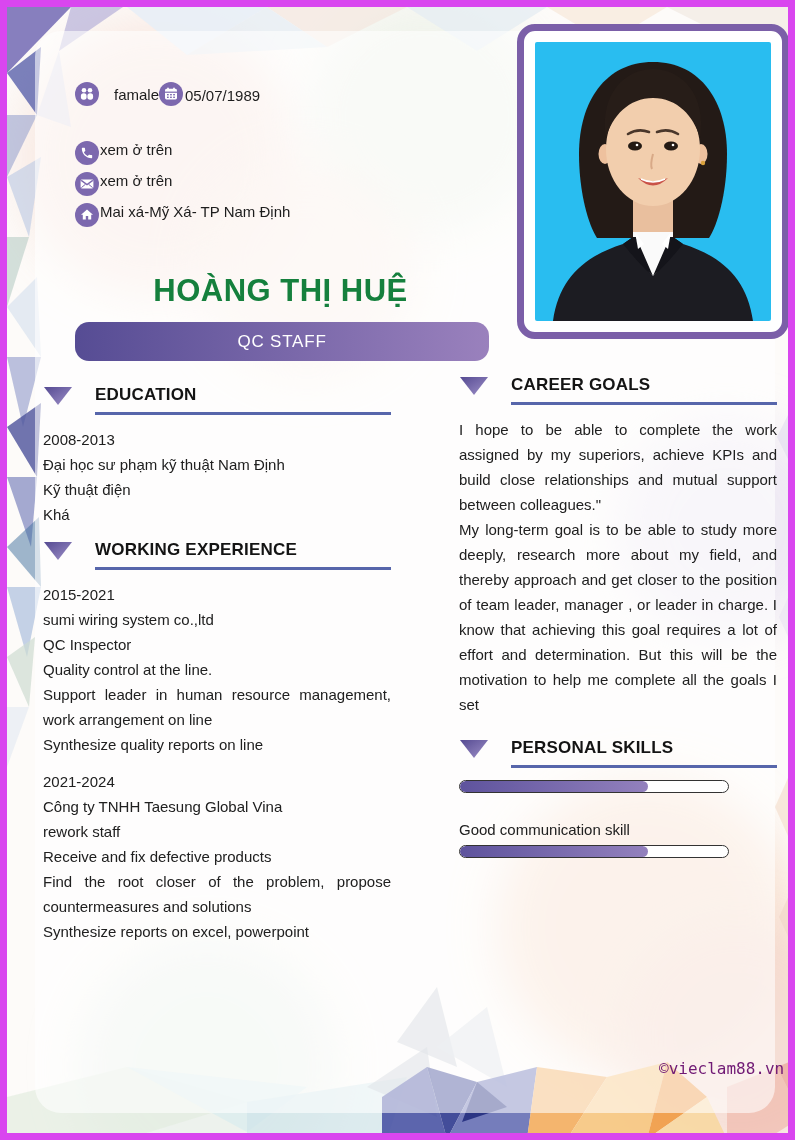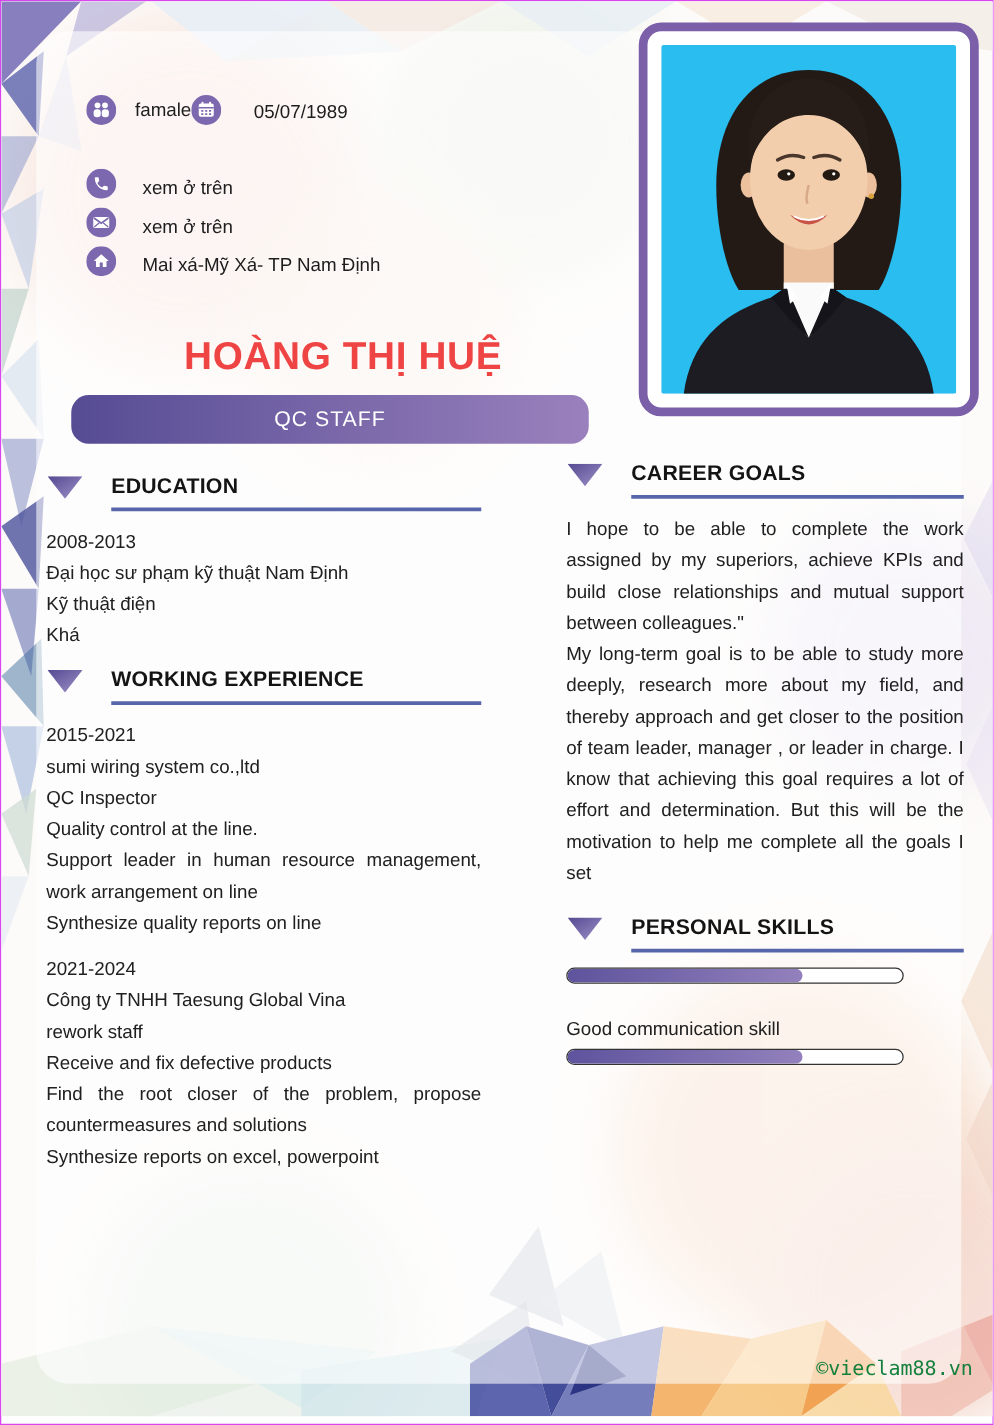--- a/index.html
+++ b/index.html
@@ -1,40 +1,40 @@
 <!DOCTYPE html>
 <html><head>
 <meta charset="utf-8">
 <style>
   * { margin:0; padding:0; box-sizing:border-box; }
   html,body { background:#ffffff; }
   .page {
     position:relative; width:795px; height:1140px; background:#ffffff;
-    border:1px solid #d946ef; overflow:hidden;
+    border:7px solid #d946ef; overflow:hidden;
     font-family:"Liberation Sans","DejaVu Sans",sans-serif; color:#202020;
   }
   .bg-art { position:absolute; left:0; top:0; }
   .inner-card {
     position:absolute; left:28px; top:24px; width:740px; height:1082px;
     background:rgba(255,255,255,0.58); border-radius:26px;
   }
   
-  .contact-row { position:absolute; display:flex; gap:21px; align-items:flex-end; height:24px; }
+  .contact-row { position:absolute; display:flex; gap:1px; align-items:flex-start; height:24px; }
   .contact-row1 { position:absolute; left:68px; top:75px; width:420px; height:58px; }
   .ci { width:24px; height:24px; flex:0 0 24px; display:block; }
   .abs { position:absolute; }
   .c-text { font-size:15px; color:#1d1d1d; white-space:nowrap; }
   .gender-text { width:50px; line-height:29px; white-space:normal; word-break:break-all; }
   
   .name {
     position:absolute; left:65px; top:266px; width:417px; text-align:center;
-    font-size:31px; font-weight:700; color:#ef4444; letter-spacing:.5px;
+    font-size:31px; font-weight:700; color:#15803d; letter-spacing:.5px;
   }
   .badge {
-    position:absolute; left:56px; top:315px; width:414px; height:39px;
+    position:absolute; left:68px; top:315px; width:414px; height:39px;
     border-radius:14px; background:linear-gradient(90deg,#564c94,#9a81bd);
     display:flex; align-items:center; justify-content:center;
     color:#ffffff; font-size:17px; letter-spacing:.8px;
   }
   
   .photo-frame {
     position:absolute; left:510px; top:17px; width:272px; height:315px;
     background:#ffffff; border:7px solid #7b5fa8; border-radius:18px; padding:11px;
   }
   .photo-frame svg { display:block; width:100%; height:100%; border-radius:2px; }
@@ -60,23 +60,23 @@
   .bar {
     width:270px; height:13px; border:1.5px solid #333333; border-radius:8px;
     background:#ffffff; overflow:hidden;
   }
   .bar-fill {
     height:100%; border-radius:8px;
     background:linear-gradient(90deg,#5e539d,#9381bd);
   }
   
   .watermark {
-    position:absolute; left:652px; top:1084px;
+    position:absolute; left:652px; top:1052px;
     font-family:"DejaVu Sans Mono","Liberation Mono",monospace;
-    font-size:16px; color:#15803d;
+    font-size:16px; color:#701a75;
   }
 </style>
 </head>
 <body>
 
 <div class="page">
 
   <svg class="bg-art" width="795" height="1132" viewBox="0 0 795 1132">
     <defs>
       <filter id="soft" x="-60%" y="-60%" width="220%" height="220%">
@@ -157,21 +157,21 @@
       <rect x="14.2" y="5.4" width="1.6" height="2.6" rx="0.8" fill="#fff"></rect>
       <g fill="#7c68ae">
         <rect x="8" y="12" width="1.7" height="1.4"></rect>
           <rect x="11.1" y="12" width="1.7" height="1.4"></rect>
           <rect x="14.2" y="12" width="1.7" height="1.4"></rect>
         <rect x="8" y="14.6" width="1.7" height="1.4"></rect>
           <rect x="11.1" y="14.6" width="1.7" height="1.4"></rect>
           <rect x="14.2" y="14.6" width="1.7" height="1.4"></rect>
       </g>
     </svg>
-    <span class="c-text abs" style="left:134px;top:5px">05/07/1989</span>
+    <span class="c-text abs" style="left:110px;top:5px">05/07/1989</span>
   </div>
 
   <div class="contact-row" style="left:68px;top:134px">
     <svg class="ci" viewBox="0 0 24 24">
       <circle cx="12" cy="12" r="12" fill="#7c68ae"></circle>
       <path transform="translate(5.1 5.1) scale(0.575)" fill="#fff" d="M6.62 10.79c1.44 2.83 3.76 5.14 6.59 6.59l2.2-2.2c.27-.27.67-.36 1.02-.24 1.12.37 2.33.57 3.57.57.55 0 1 .45 1 1V20c0 .55-.45 1-1 1-9.39 0-17-7.61-17-17 0-.55.45-1 1-1h3.5c.55 0 1 .45 1 1 0 1.25.2 2.45.57 3.57.11.35.03.74-.25 1.02l-2.2 2.2z"></path>
     </svg>
     <span class="c-text">xem ở trên</span>
   </div>
 

